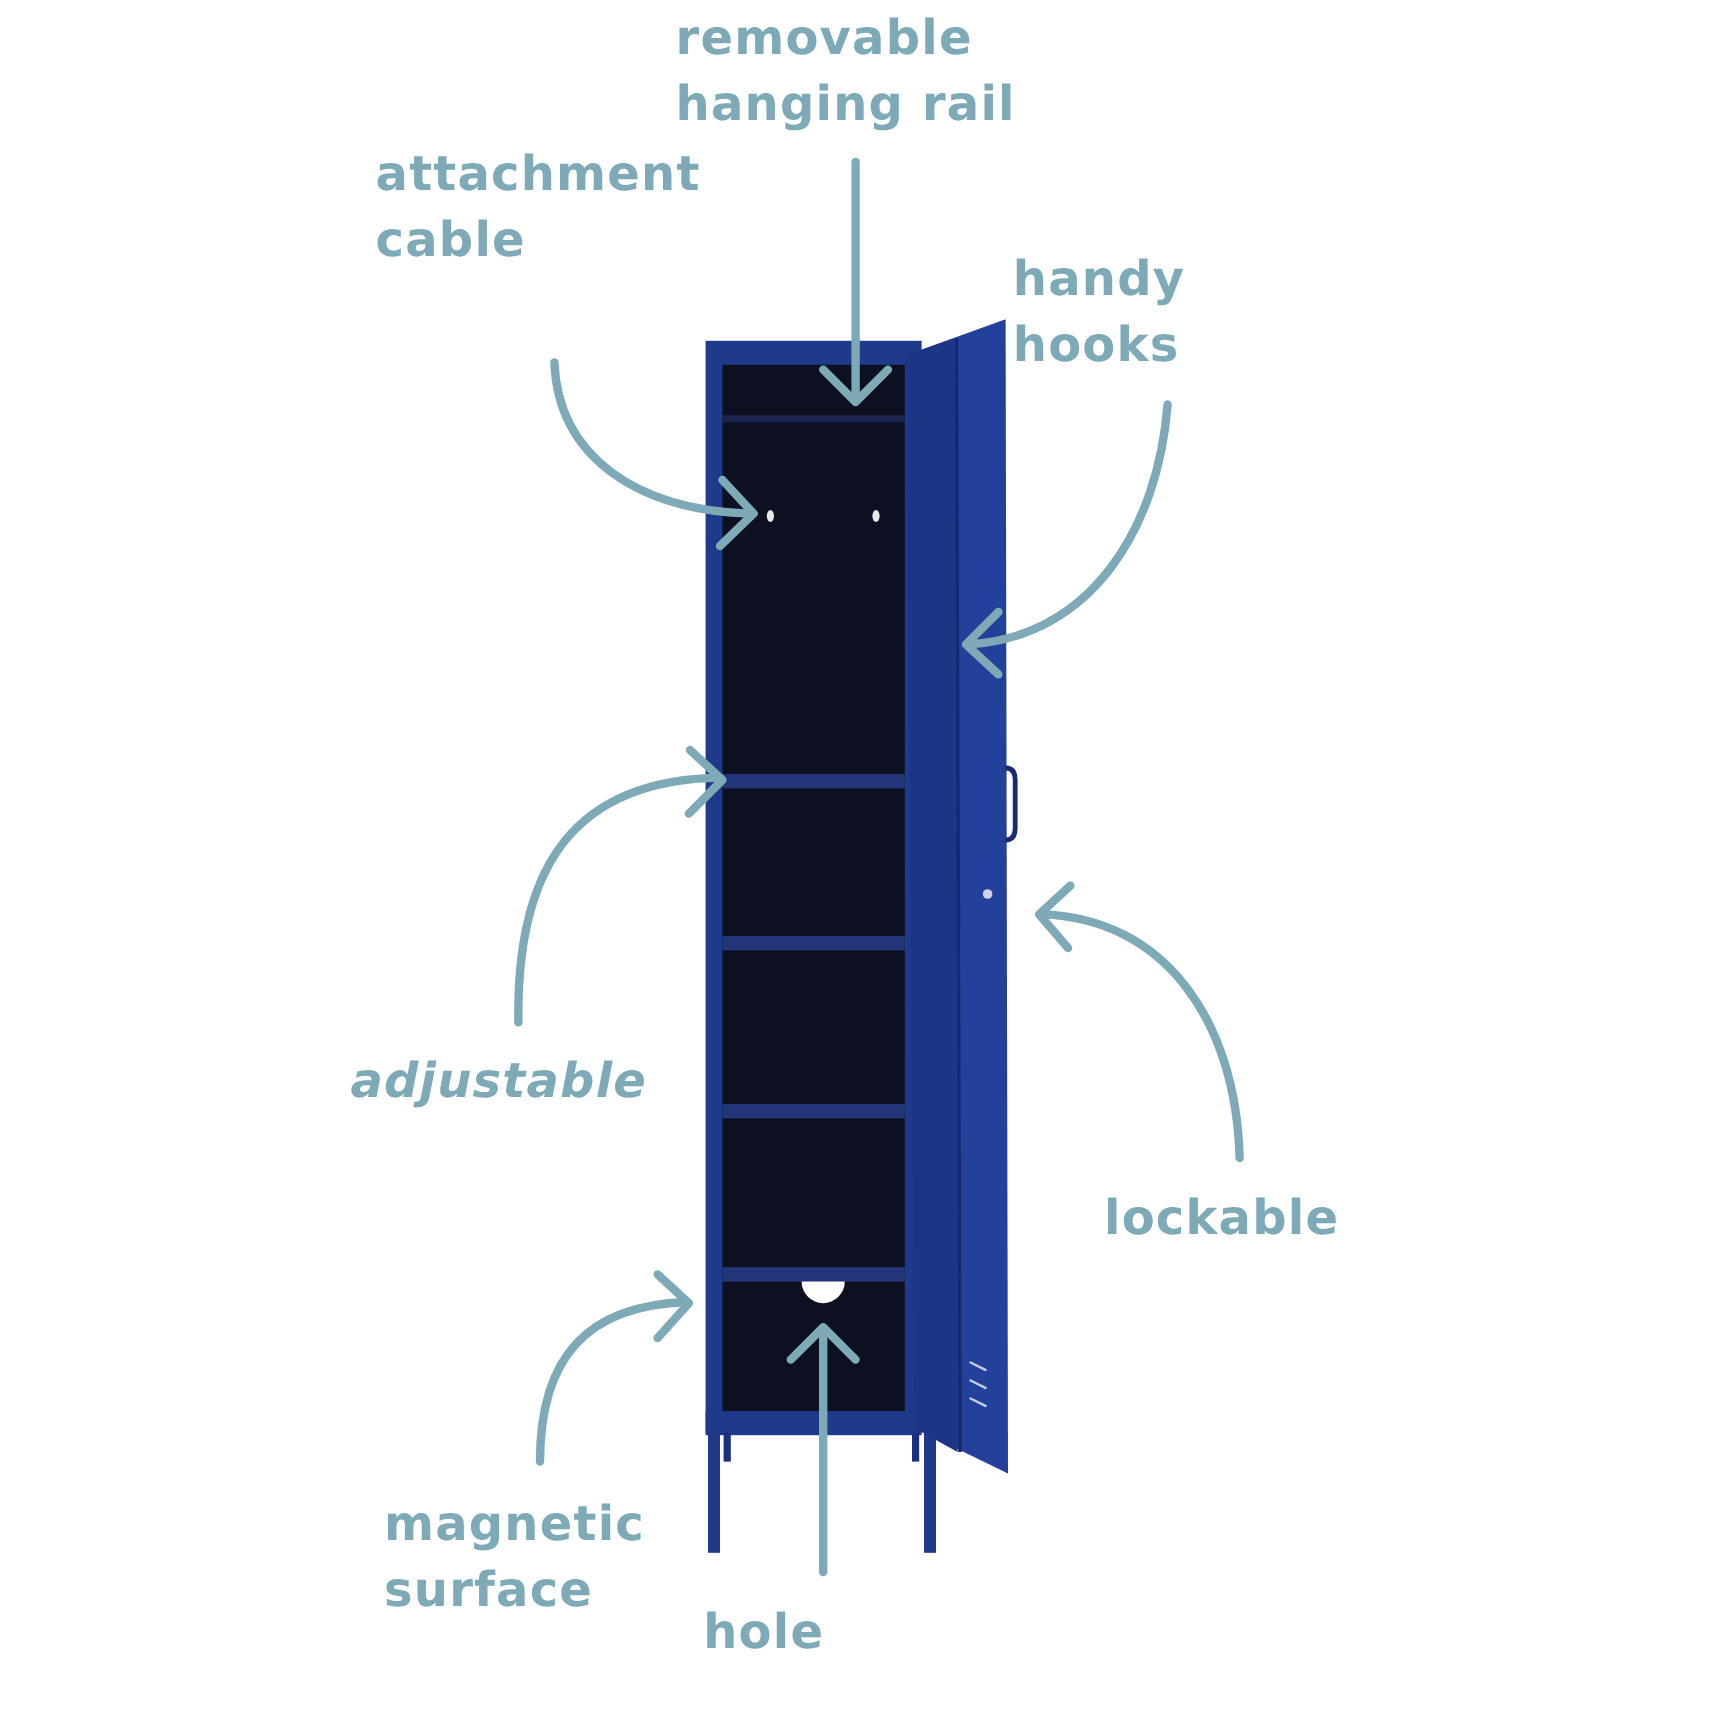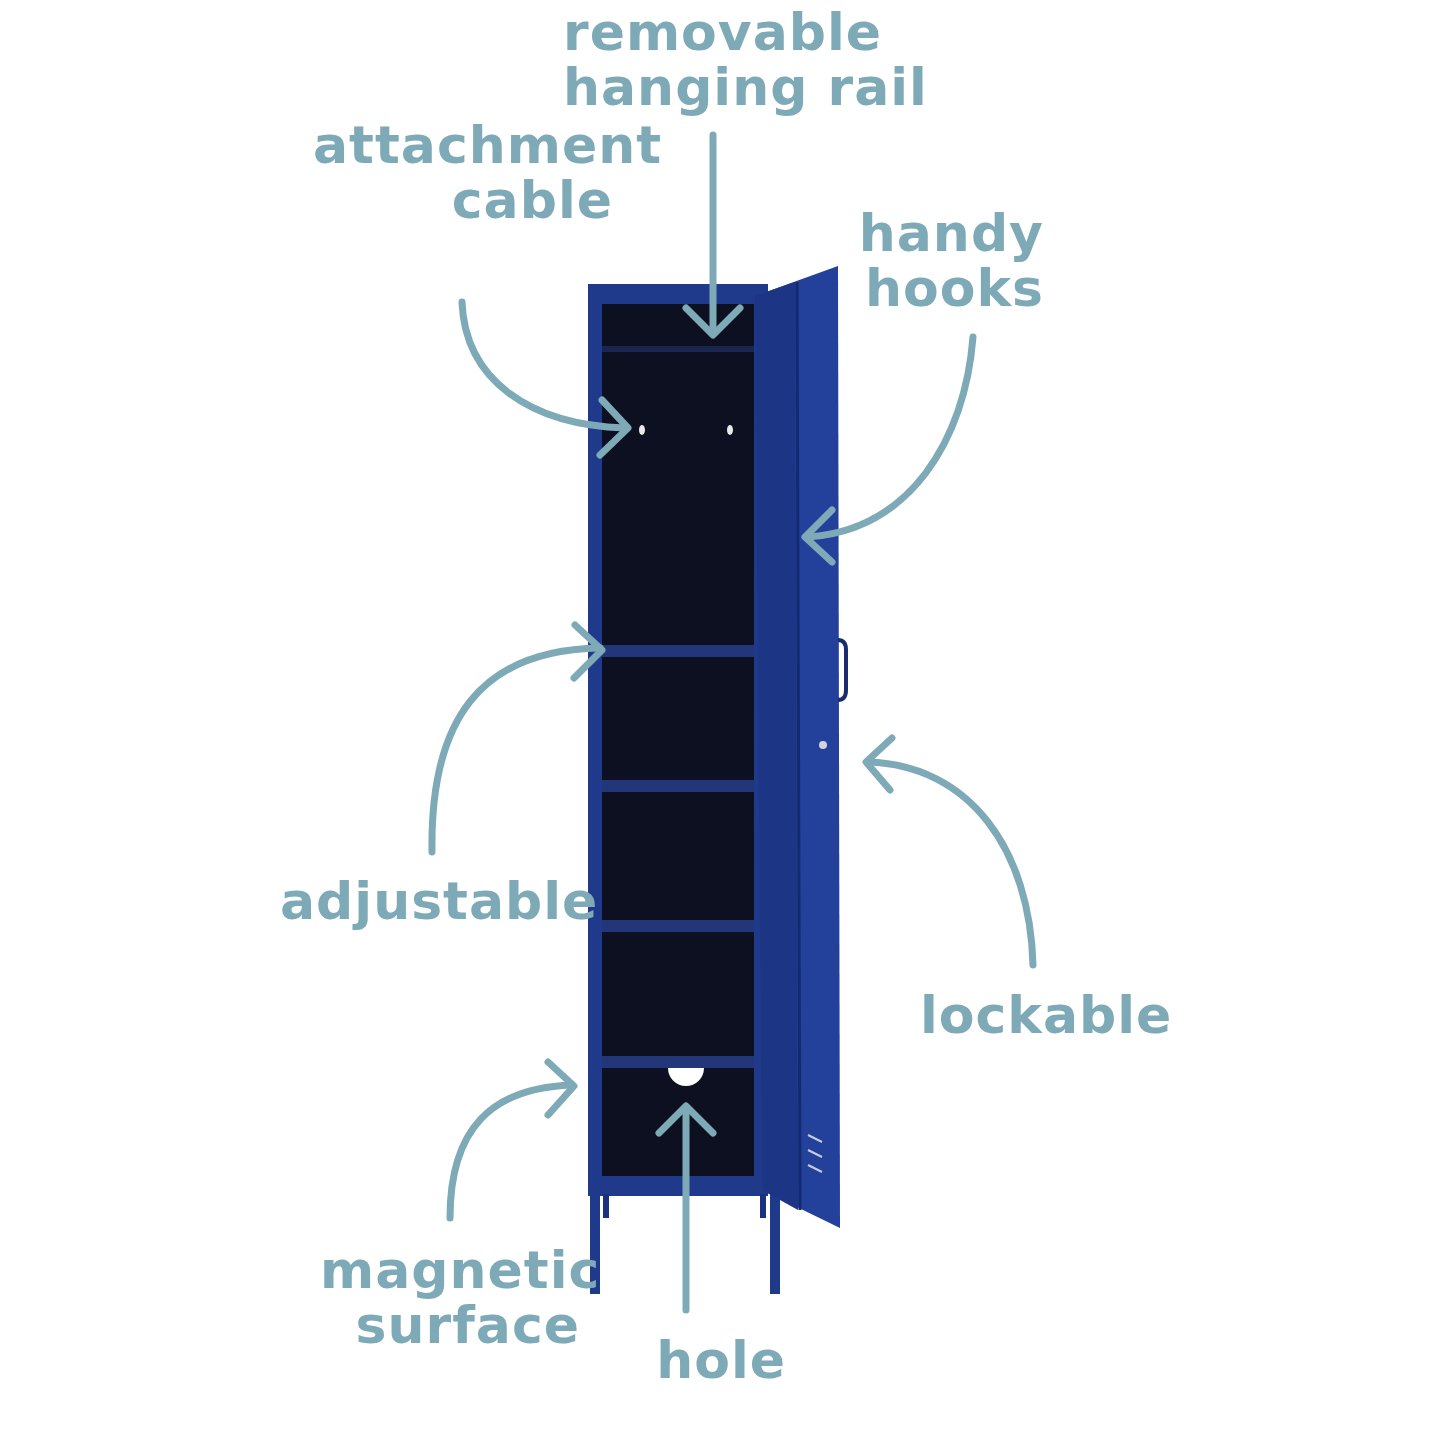--- a/index.html
+++ b/index.html
@@ -1,17 +1,17 @@
 <!DOCTYPE html>
 <html><head>
 <meta charset="utf-8">
 <style>
   html, body { margin:0; padding:0; background:#ffffff; }
   body { width:1445px; height:1445px; position:relative; overflow:hidden; font-family:"DejaVu Sans", sans-serif; }
-  .label { position:absolute; color:#7eaab8; font-weight:bold; font-size:52px; line-height:55px; text-align:right; letter-spacing:1px; white-space:nowrap; }
+  .label { position:absolute; color:#7eaab8; font-weight:bold; font-size:40px; line-height:55px; text-align:left; letter-spacing:1px; white-space:nowrap; }
   svg.overlay { position:absolute; left:0; top:0; width:1445px; height:1445px; }
 </style>
 </head>
 <body>
 
 <svg class="overlay" viewBox="0 0 1445 1445">
 
   <rect x="588" y="284" width="180" height="912" fill="#1f3a8a"></rect>
 
   <rect x="602" y="304" width="152" height="872" fill="#0c1020"></rect>
@@ -94,21 +94,21 @@
 <div class="label" style="left:313px; top:118px; width:300px;">
   <div>attachment</div>
   <div>cable</div>
 </div>
 
 <div class="label" style="left:844px; top:206px; width:200px;">
   <div>handy</div>
   <div>hooks</div>
 </div>
 
-<div class="label" style="left:280px; top:874px; width:280px;">
+<div class="label" style="left:292px; top:874px; width:280px;font-style:italic;">
   <div>adjustable</div>
 </div>
 
 <div class="label" style="left:920px; top:988px; width:220px;">
   <div>lockable</div>
 </div>
 
 <div class="label" style="left:320px; top:1243px; width:260px;">
   <div>magnetic</div>
   <div>surface</div>

